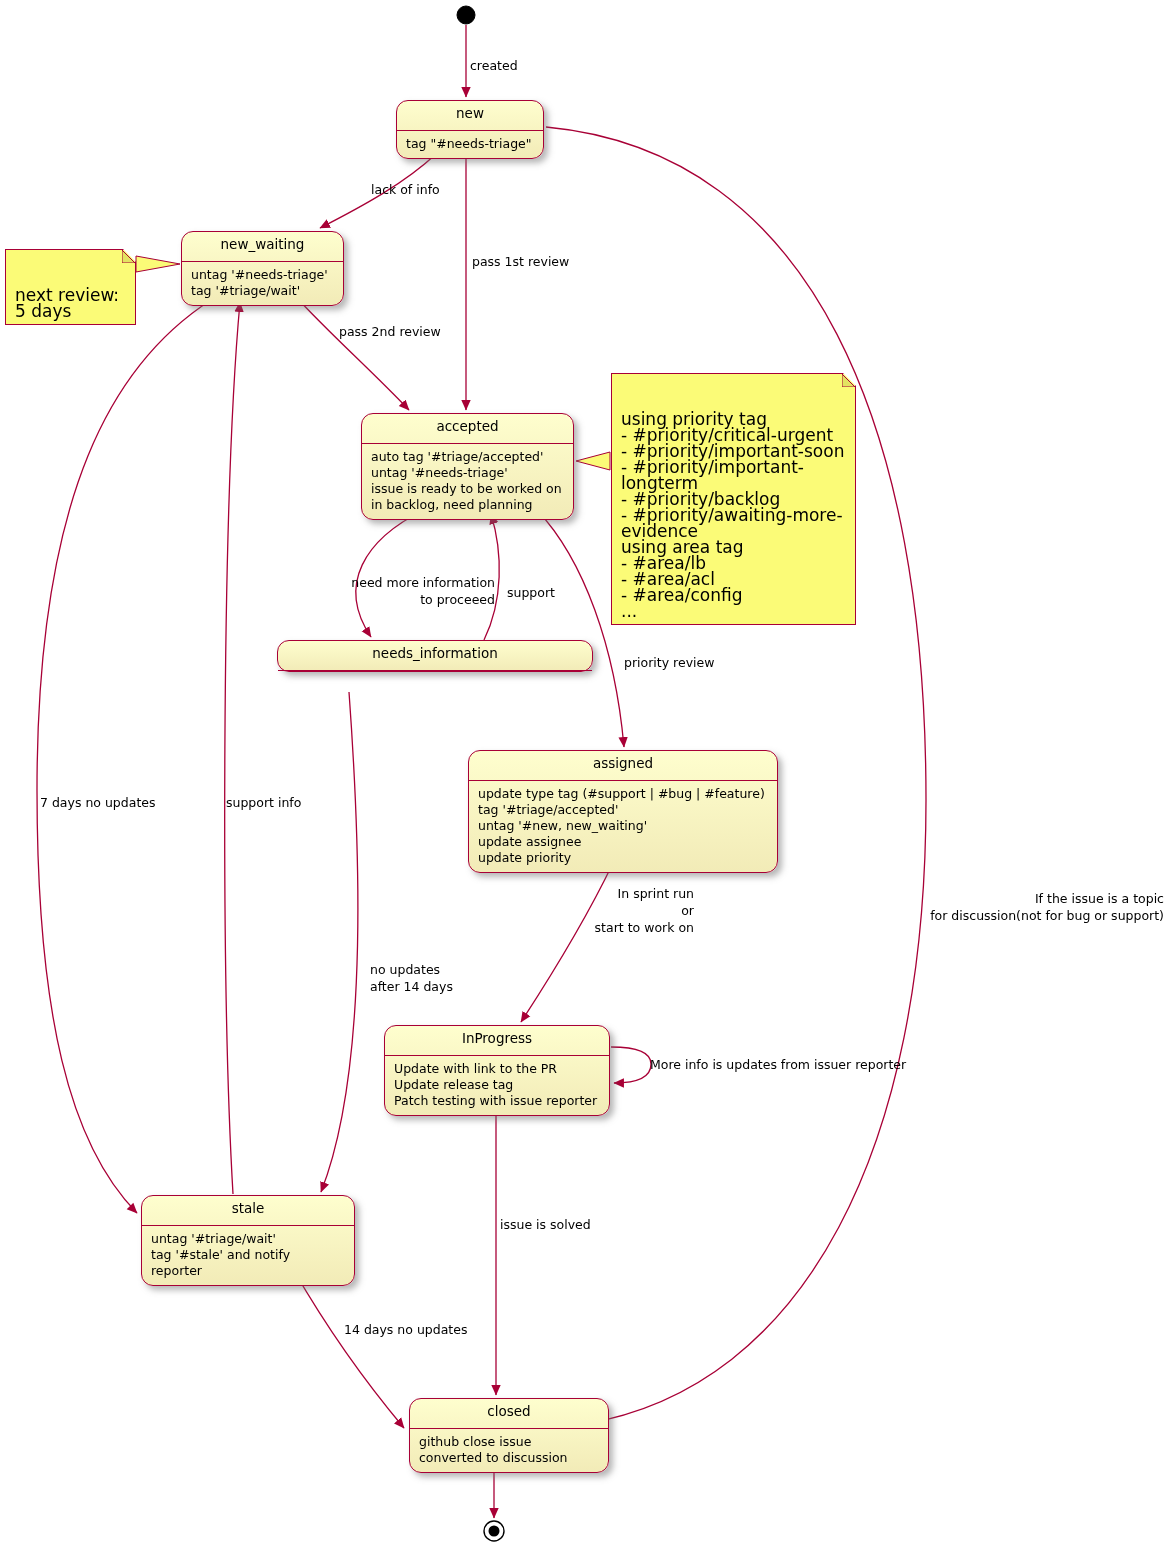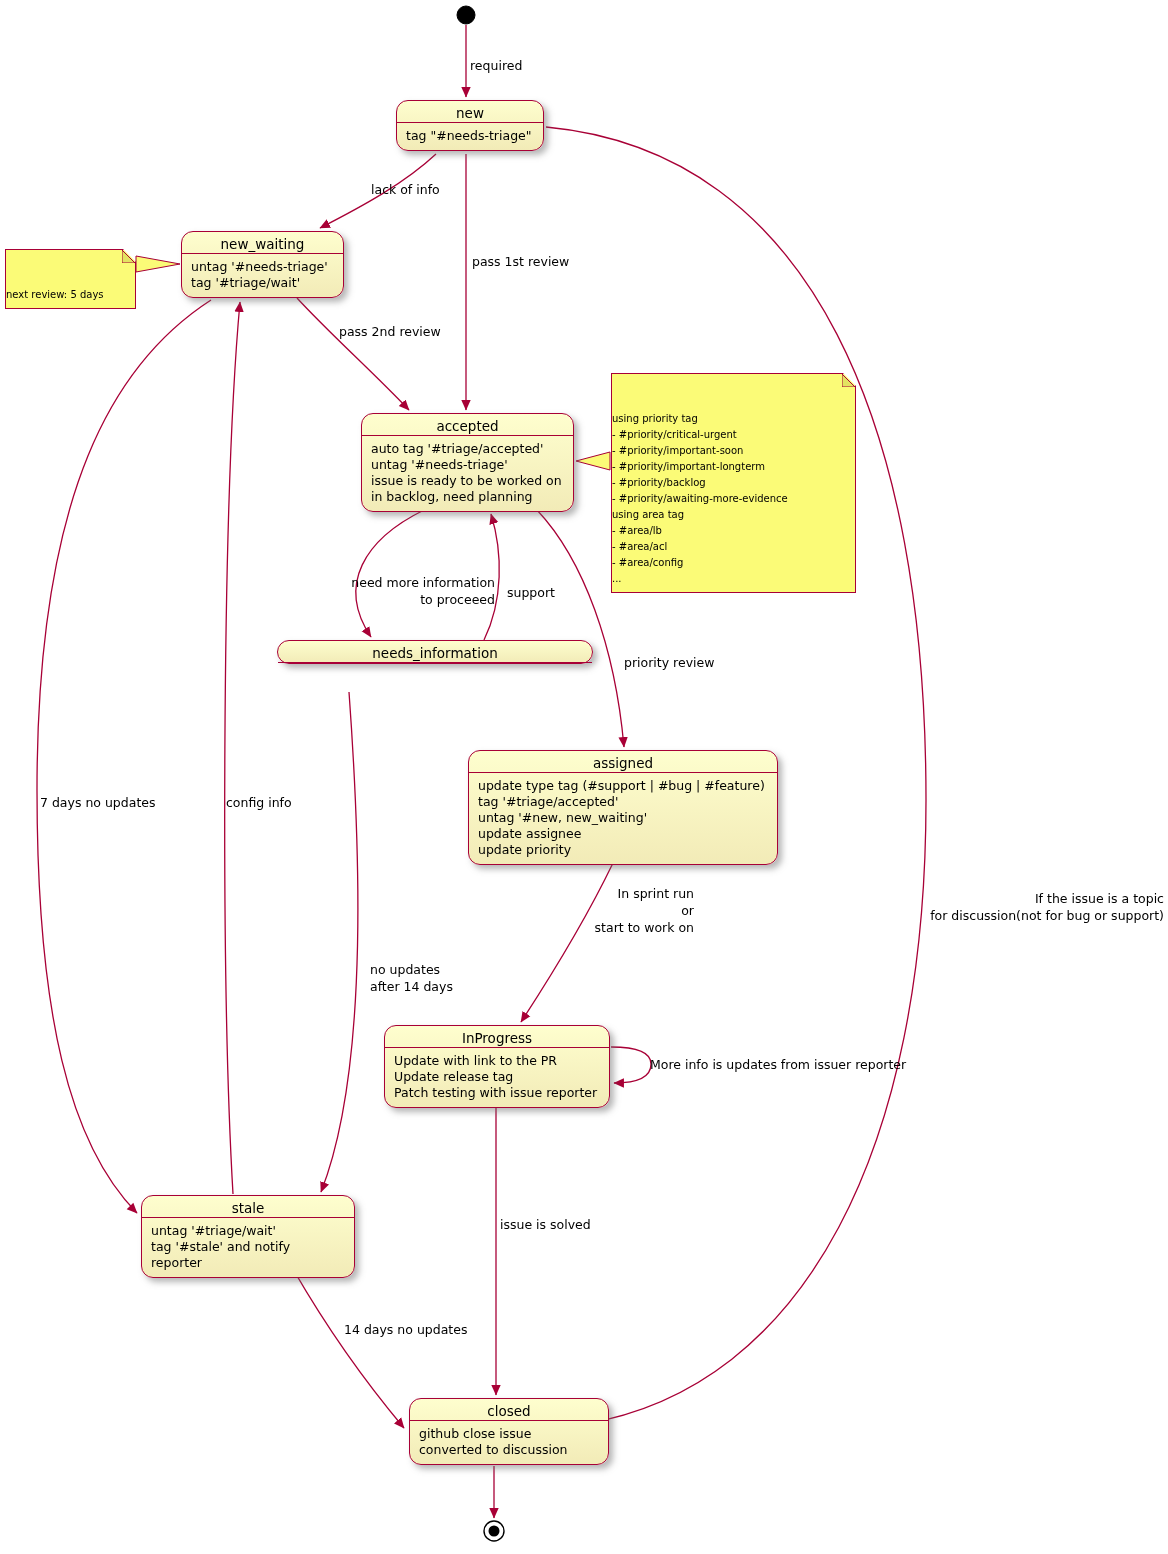--- a/index.html
+++ b/index.html
@@ -9,29 +9,29 @@
   }
   svg.edges { position:absolute; left:0; top:0; width:1168px; height:1554px; }
   svg.edges path.edge { fill:none; stroke:#A80036; stroke-width:1.3; }
   .state {
     position:absolute; box-sizing:border-box;
     background:linear-gradient(180deg,#fefece 0%,#f2ebb7 100%);
     border:1.5px solid #A80036; border-radius:12px;
     box-shadow:4px 4px 6px rgba(110,110,110,.5);
   }
   .state-title {
-    font-size:13.5px; text-align:center; padding:4px 10px 0;
+    font-size:13.5px; text-align:center; padding:4px 10px 8px;
     border-bottom:1px solid #A80036; line-height:17px;
   }
   .state-body {
     font-size:12.5px; line-height:16px; padding:5px 9px 6px; white-space:pre-line;
   }
   .note {
     position:absolute; box-sizing:border-box; background:#FBFB77;
-    border:1px solid #A80036; padding:5px 0; font-size:10px; line-height:16px;
+    border:1px solid #A80036; padding:5px 9px; font-size:17px; line-height:16px;
     white-space:pre-line;
     clip-path:polygon(0 0, calc(100% - 13px) 0, 100% 13px, 100% 100%, 0 100%);
     filter:drop-shadow(4px 4px 3px rgba(110,110,110,.5));
   }
   .fold { position:absolute; top:0; right:0; }
   .fold path { fill:#e3e361; stroke:#A80036; stroke-width:1; }
   .edge-label { position:absolute; font-size:12.5px; line-height:17px; white-space:pre-line; }
   .edge-label.center { text-align:right; }
 </style>
 </head>
@@ -142,34 +142,34 @@
 - #priority/important-longterm
 - #priority/backlog
 - #priority/awaiting-more-evidence
 using area tag
 - #area/lb
 - #area/acl
 - #area/config
 ...</span>
   </div>
 
-  <div class="edge-label" style="left:470px;top:57px">required</div>
+  <div class="edge-label" style="left:470px;top:57px">created</div>
   <div class="edge-label" style="left:371px;top:181px">lack of info</div>
   <div class="edge-label" style="left:472px;top:253px">pass 1st review</div>
   <div class="edge-label" style="left:339px;top:323px">pass 2nd review</div>
   <div class="edge-label center" style="left:345px;top:574px;width:150px">need more information
 to proceeed</div>
   <div class="edge-label" style="left:507px;top:584px">support</div>
   <div class="edge-label" style="left:624px;top:654px">priority review</div>
   <div class="edge-label center" style="left:578px;top:885px;width:116px">In sprint run
 or
 start to work on</div>
   <div class="edge-label" style="left:650px;top:1056px">More info is updates from issuer reporter</div>
   <div class="edge-label" style="left:500px;top:1216px">issue is solved</div>
   <div class="edge-label" style="left:40px;top:794px">7 days no updates</div>
-  <div class="edge-label" style="left:226px;top:794px">config info</div>
+  <div class="edge-label" style="left:226px;top:794px">support info</div>
   <div class="edge-label" style="left:370px;top:961px">no updates
 after 14 days</div>
   <div class="edge-label" style="left:344px;top:1321px">14 days no updates</div>
   <div class="edge-label center" style="left:914px;top:890px;width:250px">If the issue is a topic
 for discussion(not for bug or support)</div>
 
 </div>
 
 </body></html>

